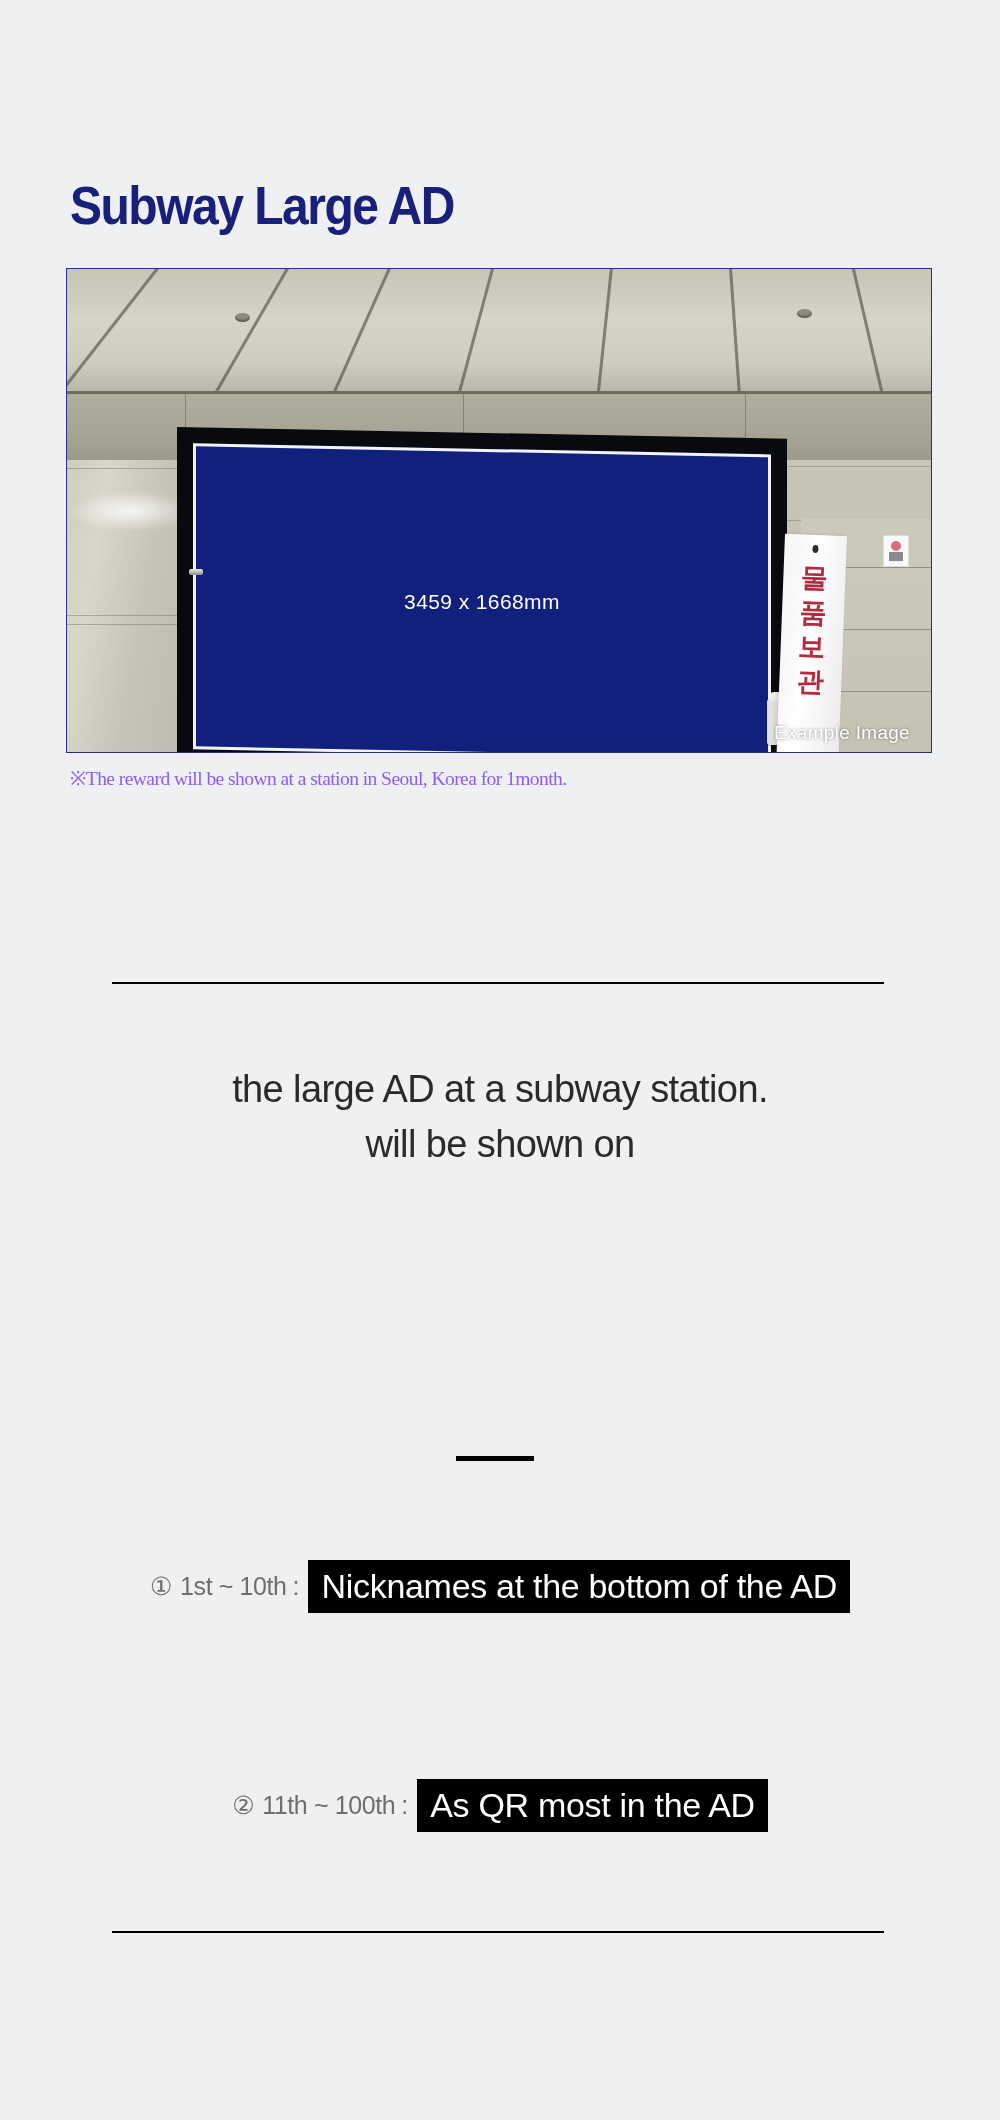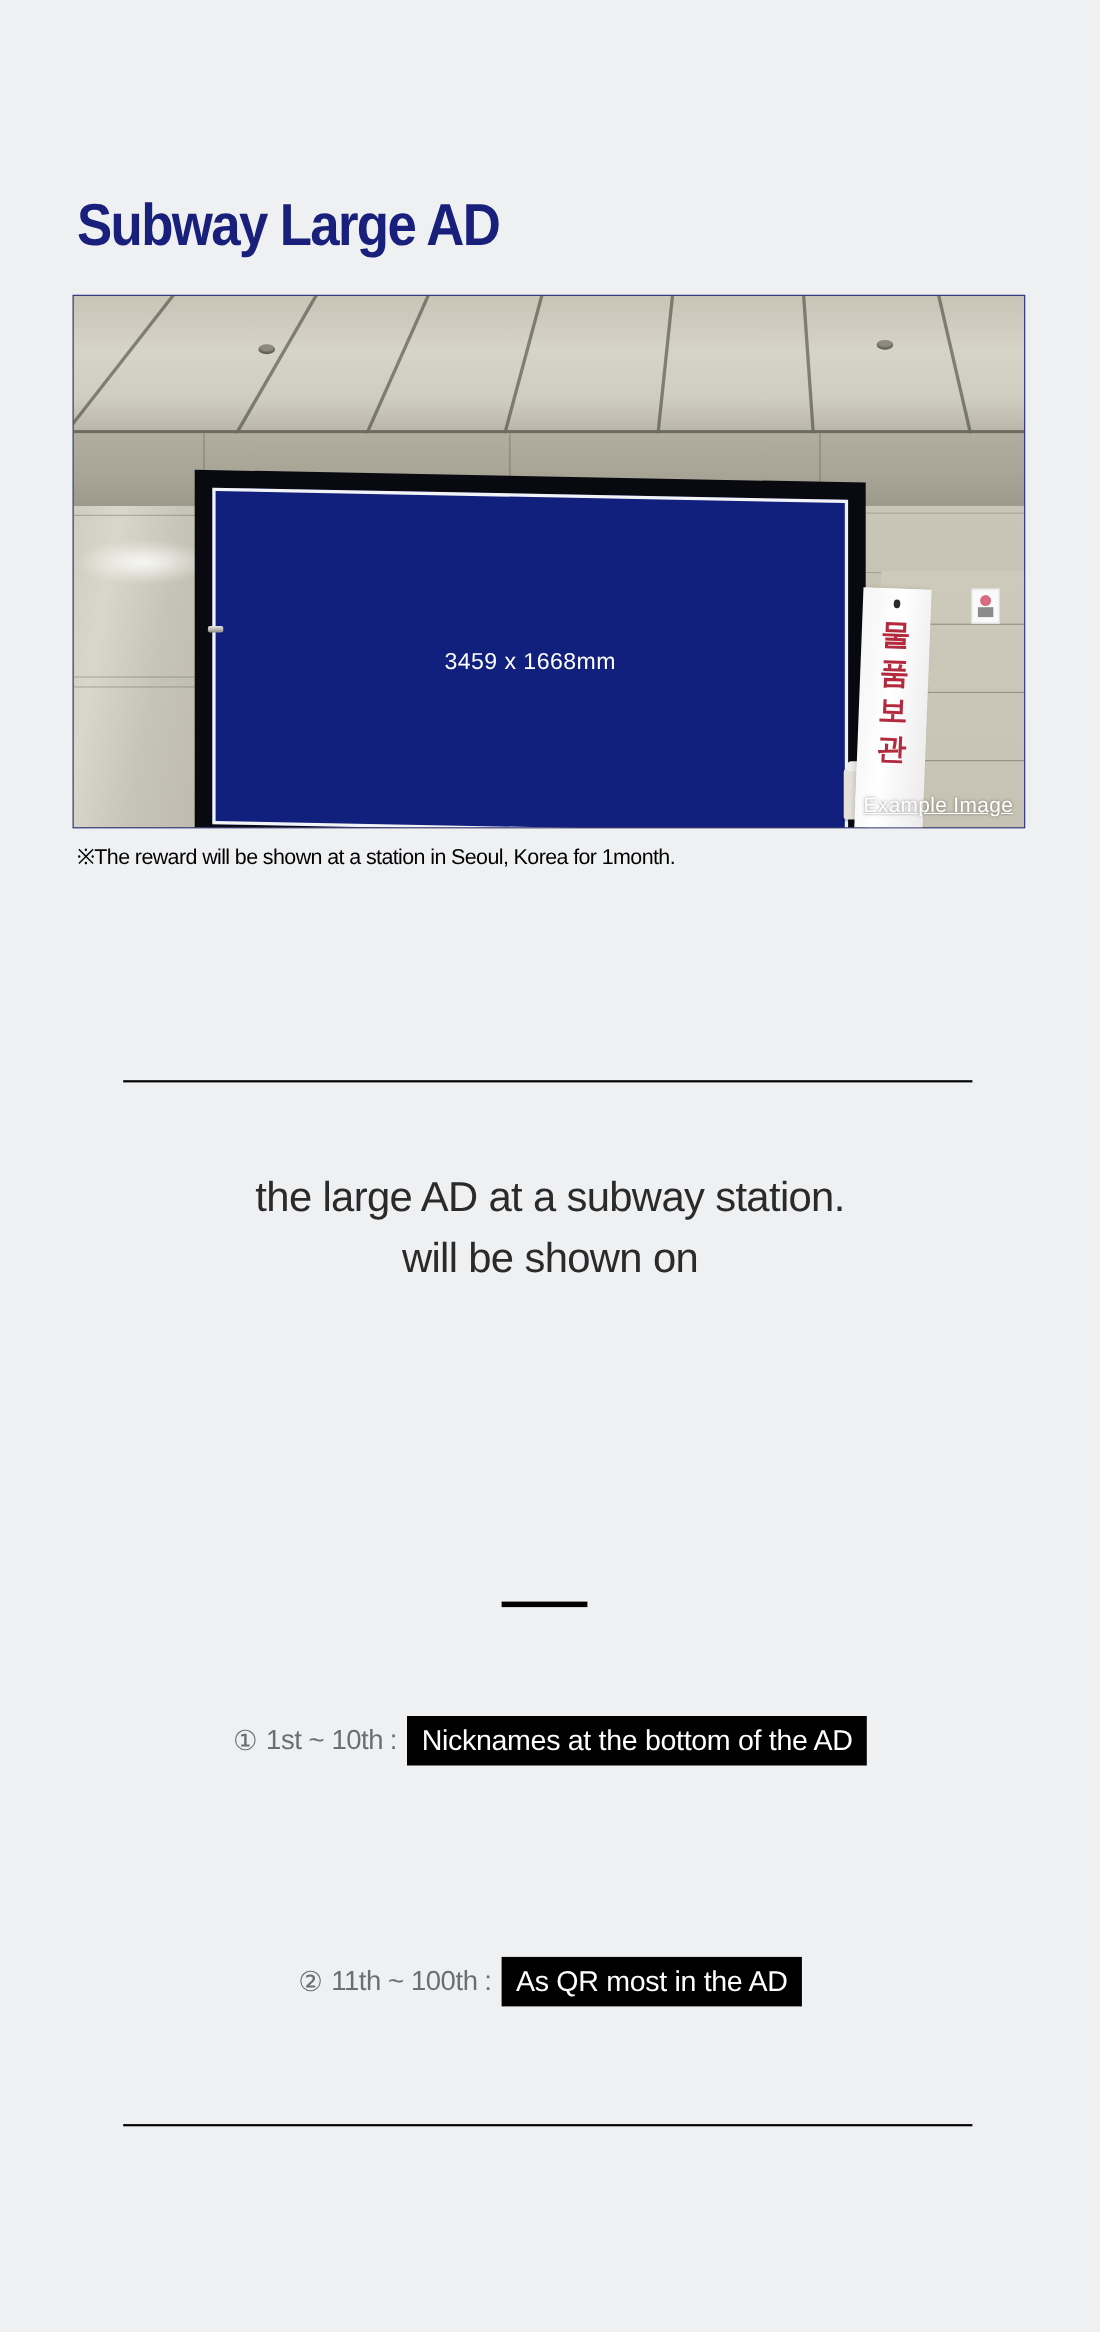--- a/index.html
+++ b/index.html
@@ -243,41 +243,40 @@
   .wall-cord {
     position:absolute;
     left: 716px; top: 360px;
     width: 3px; height: 74px;
     background: repeating-linear-gradient(180deg,#c9c7c0 0 2px, #a8a69f 2px 4px);
     border-radius: 2px;
   }
 
   .example-image {
     position: absolute;
-    right: 10px; bottom: 8px;
+    right: 21px; bottom: 8px;
     color: #ffffff;
     font-size: 19px;
     letter-spacing: 0.3px;
     text-shadow: 0 0 3px rgba(0,0,0,0.45);
     font-family: "Liberation Sans", sans-serif;
     font-weight: 300;
-    text-decoration: underline;
   }
 
   
   .notes {
     position: absolute;
     left: 70px;
     top: 766px;
     width: 860px;
-    color: #000000;
+    color: #8b5cf6;
     font-size: 19.5px;
     line-height: 1.37;
     letter-spacing: -0.55px;
-    font-family: Liberation Sans, sans-serif;
+    font-family: Liberation Serif, serif;
     font-weight: 300;
   }
   .notes p { margin: 0; }
 
   
   .divider {
     position: absolute;
     left: 112px;
     width: 772px;
     height: 2px;
@@ -340,21 +339,21 @@
   }
   .reward-colon {
     font-size: 25px;
     color: #6d6e70;
     font-weight: 300;
     padding: 0 9px 0 6px;
   }
   .reward-chip {
     background: #000000;
     color: #ffffff;
-    font-size: 26px;
+    font-size: 34px;
     font-weight: 300;
     letter-spacing: -0.3px;
     padding: 9px 13px 10px 13px;
     line-height: 1;
     white-space: nowrap;
   }
 </style>
 </head>
 <body>
 

